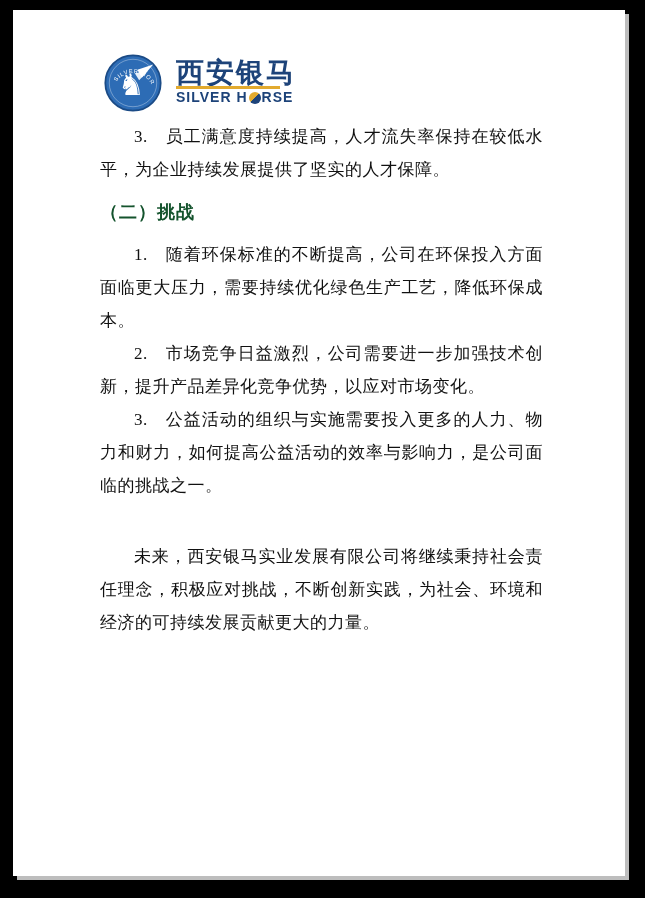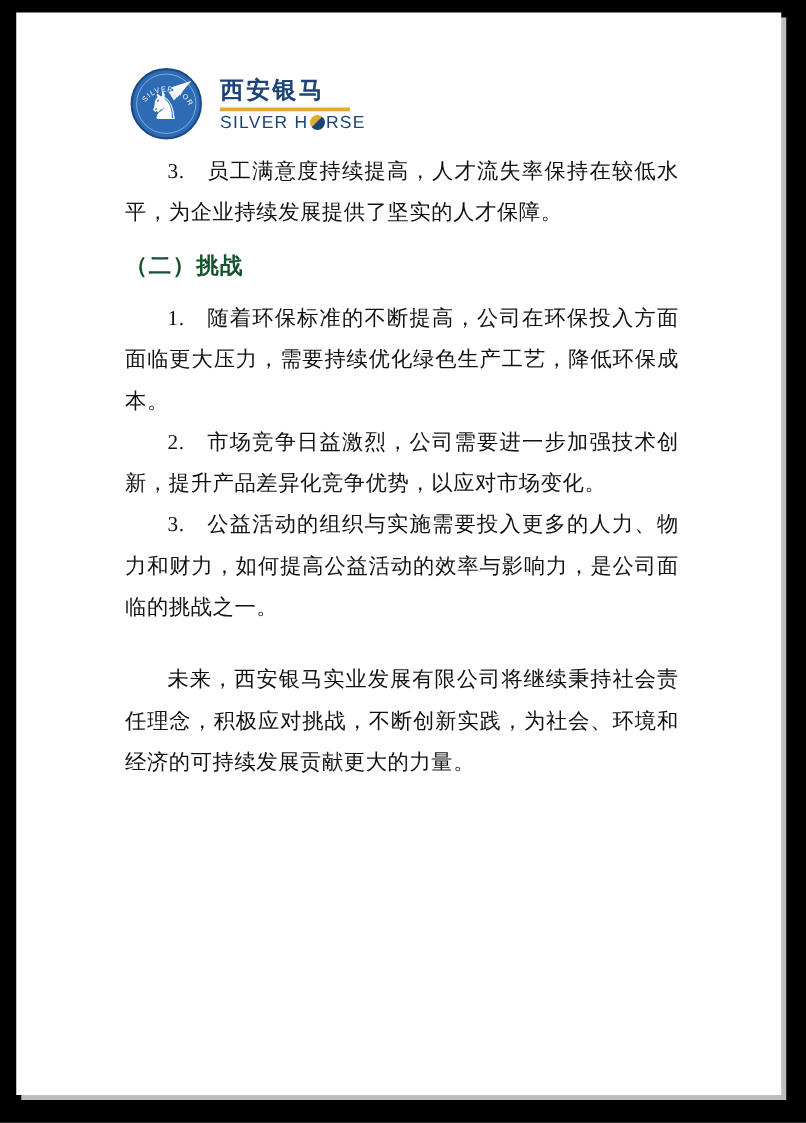--- a/index.html
+++ b/index.html
@@ -43,43 +43,42 @@
     flex: 0 0 auto;
   }
   .brand {
     display: flex;
     flex-direction: column;
     justify-content: center;
   }
   .brand-cn {
     font-family: "Liberation Sans", "DejaVu Sans", sans-serif;
     font-weight: bold;
-    font-size: 19px;
+    font-size: 28px;
     line-height: 24px;
     color: #1d4379;
     letter-spacing: 2px;
     white-space: nowrap;
   }
   .gold-bar {
     height: 3px;
     background: #e2aa2e;
     margin: 1px 0 1px 0;
     width: 104px;
   }
   .brand-en {
     font-family: "Liberation Sans", "DejaVu Sans", sans-serif;
-    font-weight: normal;
+    font-weight: bold;
     font-size: 14px;
     line-height: 15px;
     color: #1d4379;
     letter-spacing: 1px;
     white-space: nowrap;
     display: flex;
     align-items: center;
-    justify-content: center;
   }
   .o-globe {
     display: inline-block;
     width: 12px;
     height: 12px;
     border-radius: 50%;
     background: linear-gradient(135deg, #e2aa2e 46%, #1d4379 47%);
     color: transparent;
     overflow: hidden;
     font-size: 10px;
@@ -101,21 +100,21 @@
   .heading {
     margin: 10px 0 9px 0;
     font-weight: bold;
     font-size: 18px;
     line-height: 33px;
     color: #14532d;
     text-indent: 0;
     letter-spacing: 1px;
   }
   .closing {
-    margin-top: 25px;
+    margin-top: 38px;
   }
 </style>
 </head>
 <body>
 
 <div class="frame">
   <div class="page">
 
     <div class="logo-row">
       <svg class="emblem" viewBox="0 0 66 66" xmlns="http://www.w3.org/2000/svg">

